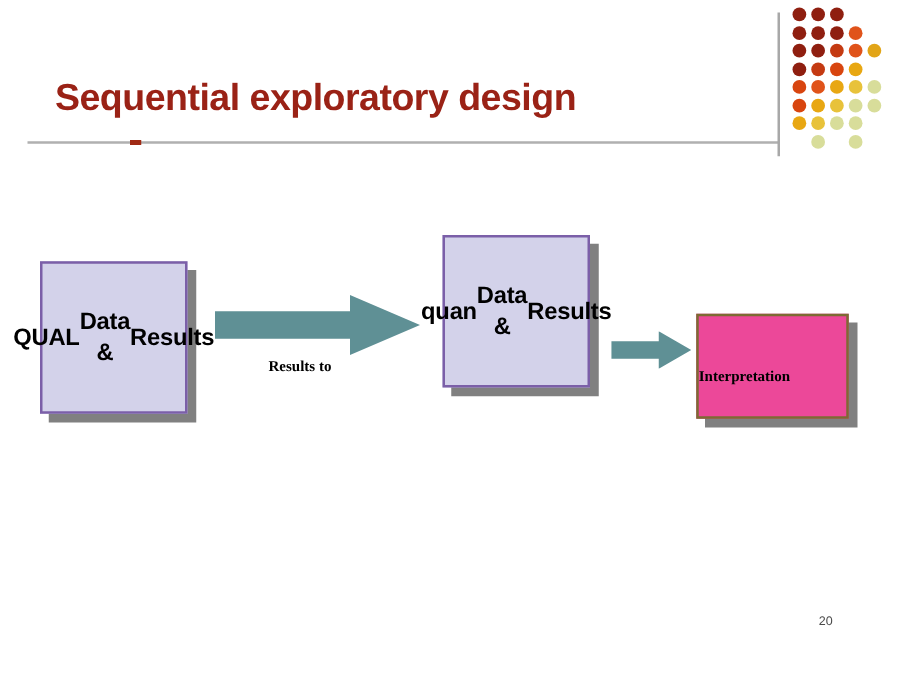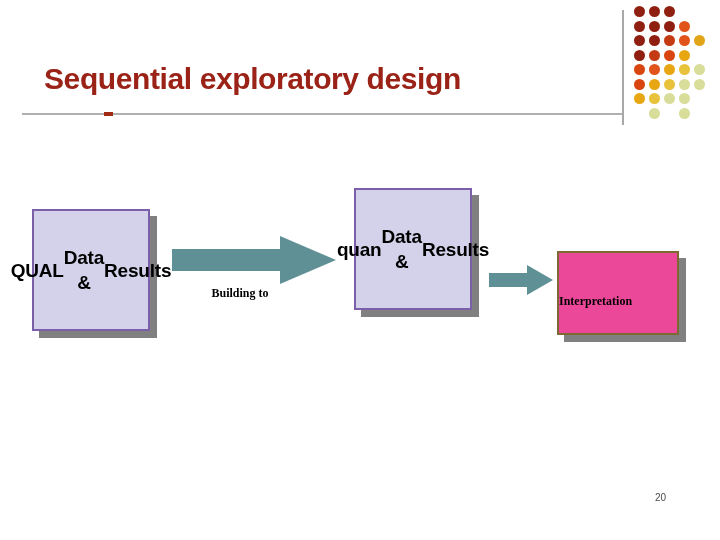--- a/index.html
+++ b/index.html
@@ -234,21 +234,21 @@
       <div class="boxtext">Data &amp;</div>
       <div class="boxtext">Results</div>
     </div>
   </div>
 
   <div class="arrow-big">
     <svg width="164" height="48" viewBox="0 0 164 48">
       <polygon points="0,13 108,13 108,0 164,24 108,48 108,35 0,35" fill="#5f9095"></polygon>
     </svg>
   </div>
-  <div class="arrow-label">Building to</div>
+  <div class="arrow-label">Results to</div>
 
   <div class="flowbox box-quan">
     <div class="shadow"></div>
     <div class="face">
       <div class="boxtext">quan</div>
       <div class="boxtext">Data &amp;</div>
       <div class="boxtext">Results</div>
     </div>
   </div>
 

